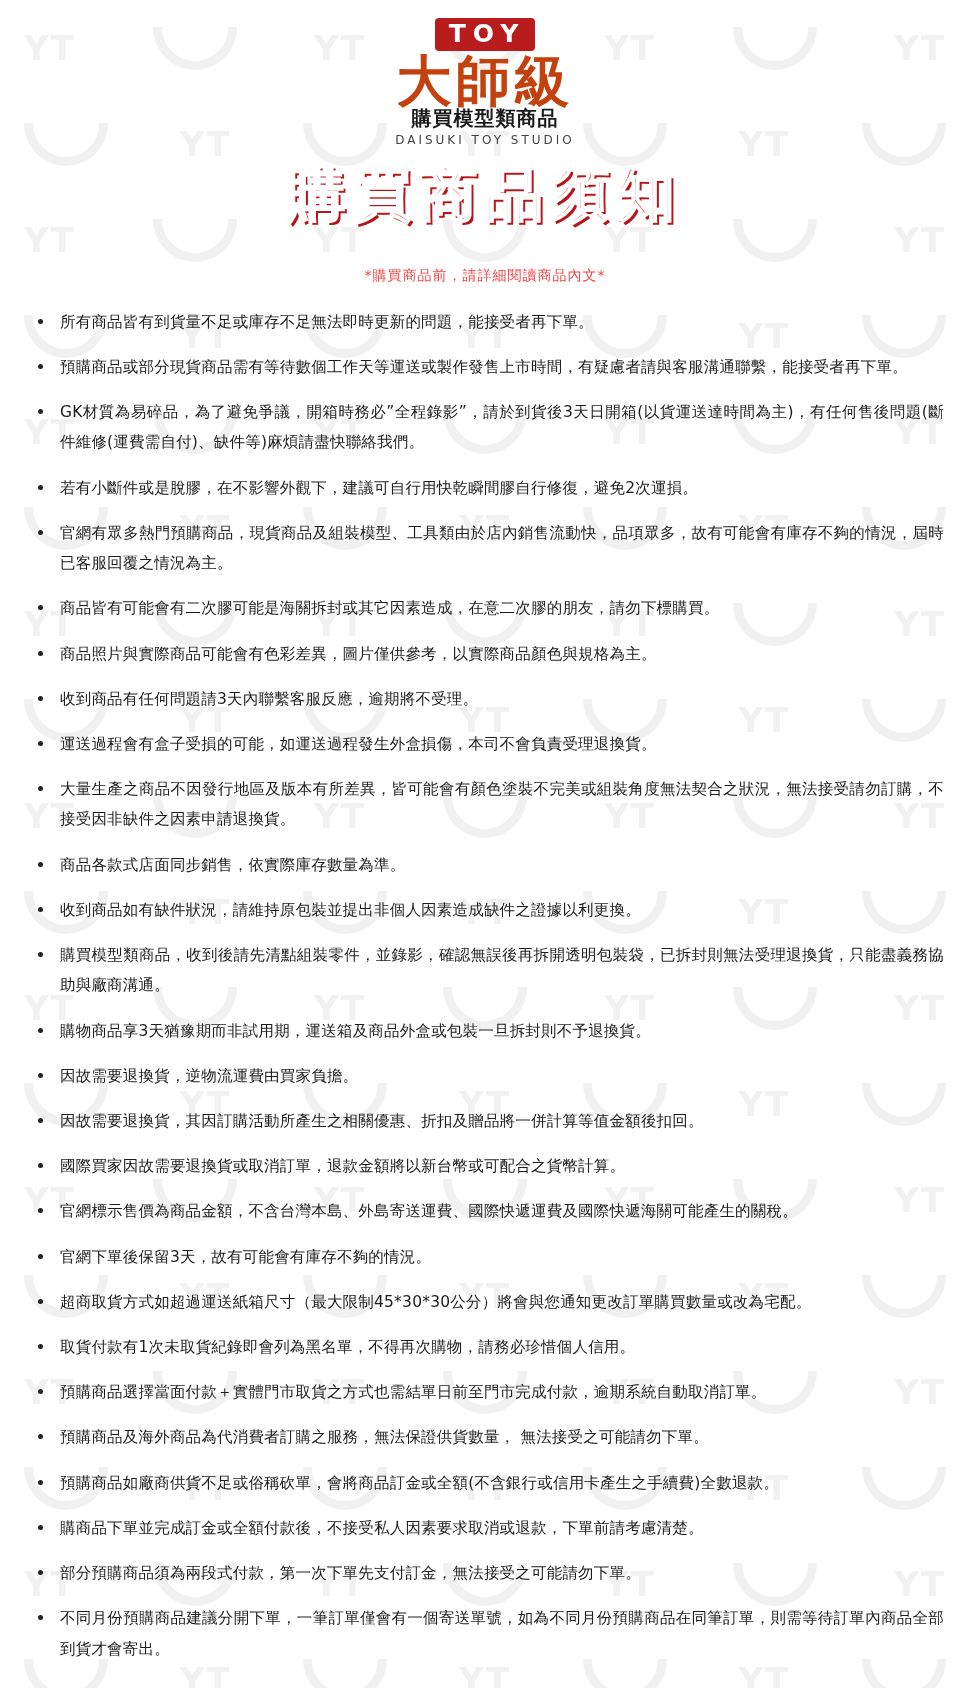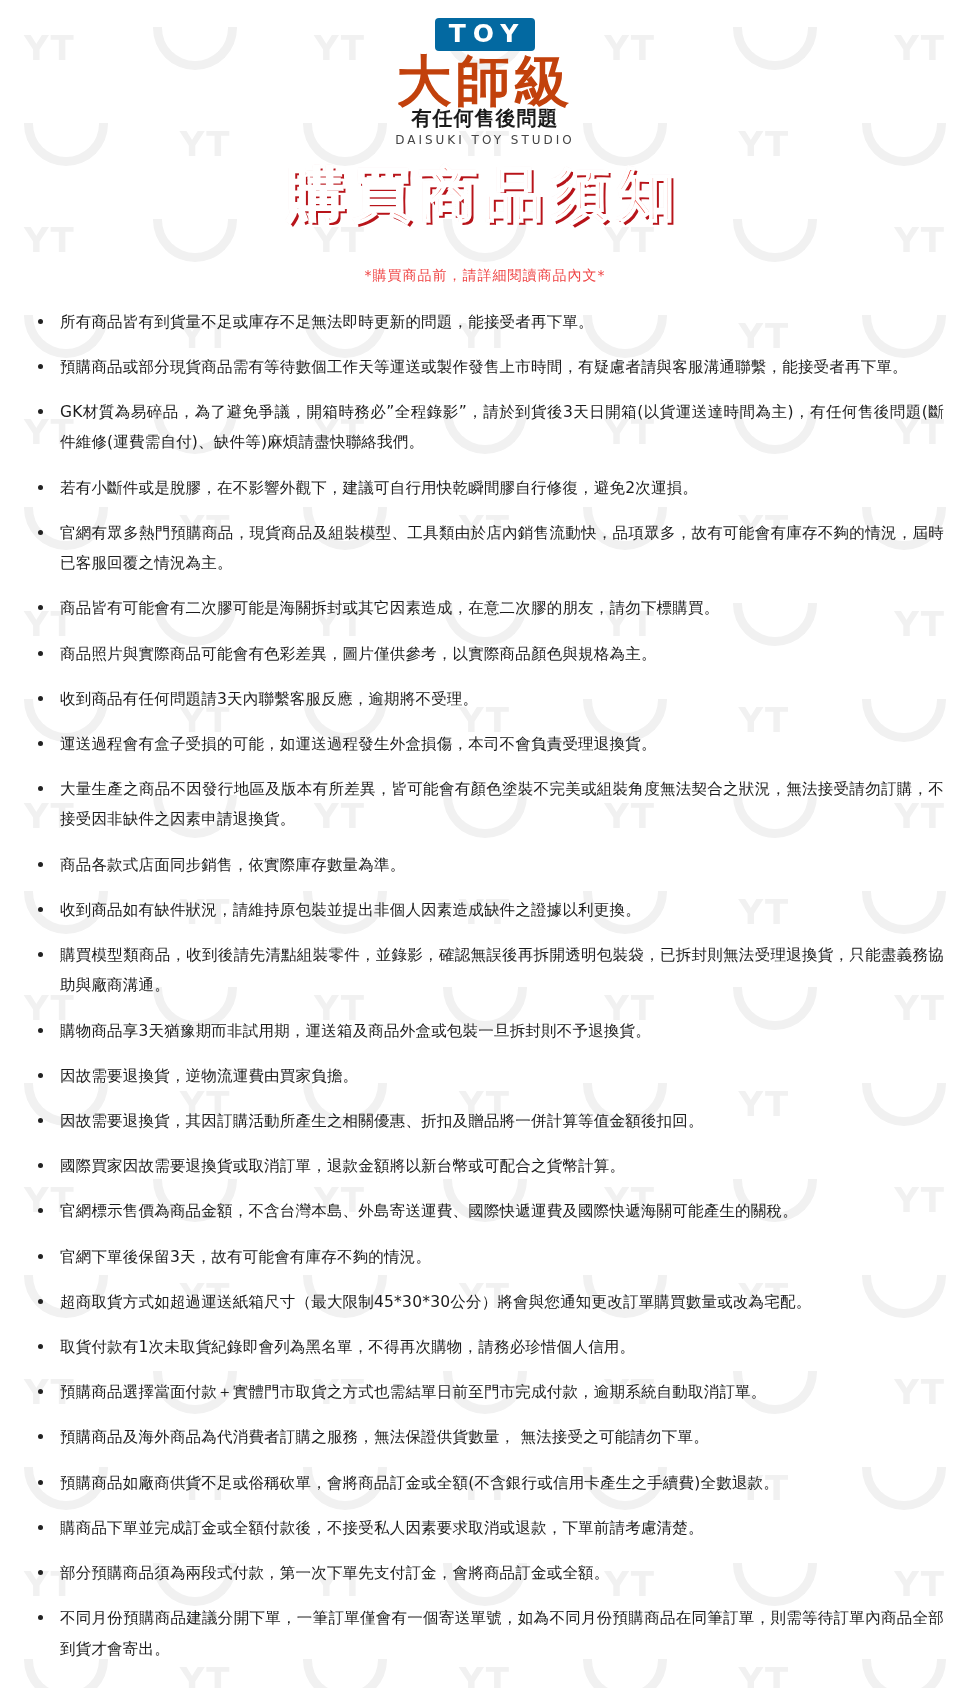--- a/index.html
+++ b/index.html
@@ -60,21 +60,21 @@
     padding-top: 18px;
   }
   .logo-toy {
     display: inline-block;
     position: relative;
     font-family: "DejaVu Sans", "Liberation Sans", sans-serif;
     font-size: 25px;
     font-weight: bold;
     letter-spacing: 7px;
     color: #ffffff;
-    background: #0369a1;
+    background: #b91c1c;
     padding: 2px 10px 3px 14px;
     border-radius: 4px;
     line-height: 1.1;
   }
   .logo-cn {
     margin-top: 2px;
     font-size: 55px;
     font-weight: bold;
     letter-spacing: 4px;
     color: #c2410c;
@@ -311,21 +311,21 @@
       <span>YT</span>
       <div class="wm-arc"></div>
     </div>
   </div>
 
 <div class="page">
 
   <div class="logo-block">
     <div class="logo-toy">TOY</div>
     <div class="logo-cn">大師級</div>
-    <div class="logo-sub">有任何售後問題</div>
+    <div class="logo-sub">購買模型類商品</div>
     <div class="logo-en">DAISUKI TOY STUDIO</div>
   </div>
 
   <h1 class="title">購買商品須知</h1>
   <div class="subtitle">*購買商品前，請詳細閱讀商品內文*</div>
 
   <ul class="notice-list" id="notice-list">
       <li class="notice-item">所有商品皆有到貨量不足或庫存不足無法即時更新的問題，能接受者再下單。</li>
       <li class="notice-item">預購商品或部分現貨商品需有等待數個工作天等運送或製作發售上市時間，有疑慮者請與客服溝通聯繫，能接受者再下單。</li>
       <li class="notice-item">GK材質為易碎品，為了避免爭議，開箱時務必”全程錄影”，請於到貨後3天日開箱(以貨運送達時間為主)，有任何售後問題(斷件維修(運費需自付)、缺件等)麻煩請盡快聯絡我們。</li>
@@ -344,17 +344,17 @@
       <li class="notice-item">因故需要退換貨，其因訂購活動所產生之相關優惠、折扣及贈品將一併計算等值金額後扣回。</li>
       <li class="notice-item">國際買家因故需要退換貨或取消訂單，退款金額將以新台幣或可配合之貨幣計算。</li>
       <li class="notice-item">官網標示售價為商品金額，不含台灣本島、外島寄送運費、國際快遞運費及國際快遞海關可能產生的關稅。</li>
       <li class="notice-item">官網下單後保留3天，故有可能會有庫存不夠的情況。</li>
       <li class="notice-item">超商取貨方式如超過運送紙箱尺寸（最大限制45*30*30公分）將會與您通知更改訂單購買數量或改為宅配。</li>
       <li class="notice-item">取貨付款有1次未取貨紀錄即會列為黑名單，不得再次購物，請務必珍惜個人信用。</li>
       <li class="notice-item">預購商品選擇當面付款＋實體門市取貨之方式也需結單日前至門市完成付款，逾期系統自動取消訂單。</li>
       <li class="notice-item">預購商品及海外商品為代消費者訂購之服務，無法保證供貨數量， 無法接受之可能請勿下單。</li>
       <li class="notice-item">預購商品如廠商供貨不足或俗稱砍單，會將商品訂金或全額(不含銀行或信用卡產生之手續費)全數退款。</li>
       <li class="notice-item">購商品下單並完成訂金或全額付款後，不接受私人因素要求取消或退款，下單前請考慮清楚。</li>
-      <li class="notice-item">部分預購商品須為兩段式付款，第一次下單先支付訂金，會將商品訂金或全額。</li>
+      <li class="notice-item">部分預購商品須為兩段式付款，第一次下單先支付訂金，無法接受之可能請勿下單。</li>
       <li class="notice-item">不同月份預購商品建議分開下單，一筆訂單僅會有一個寄送單號，如為不同月份預購商品在同筆訂單，則需等待訂單內商品全部到貨才會寄出。</li>
     </ul>
 
 </div>
 
 </body></html>

